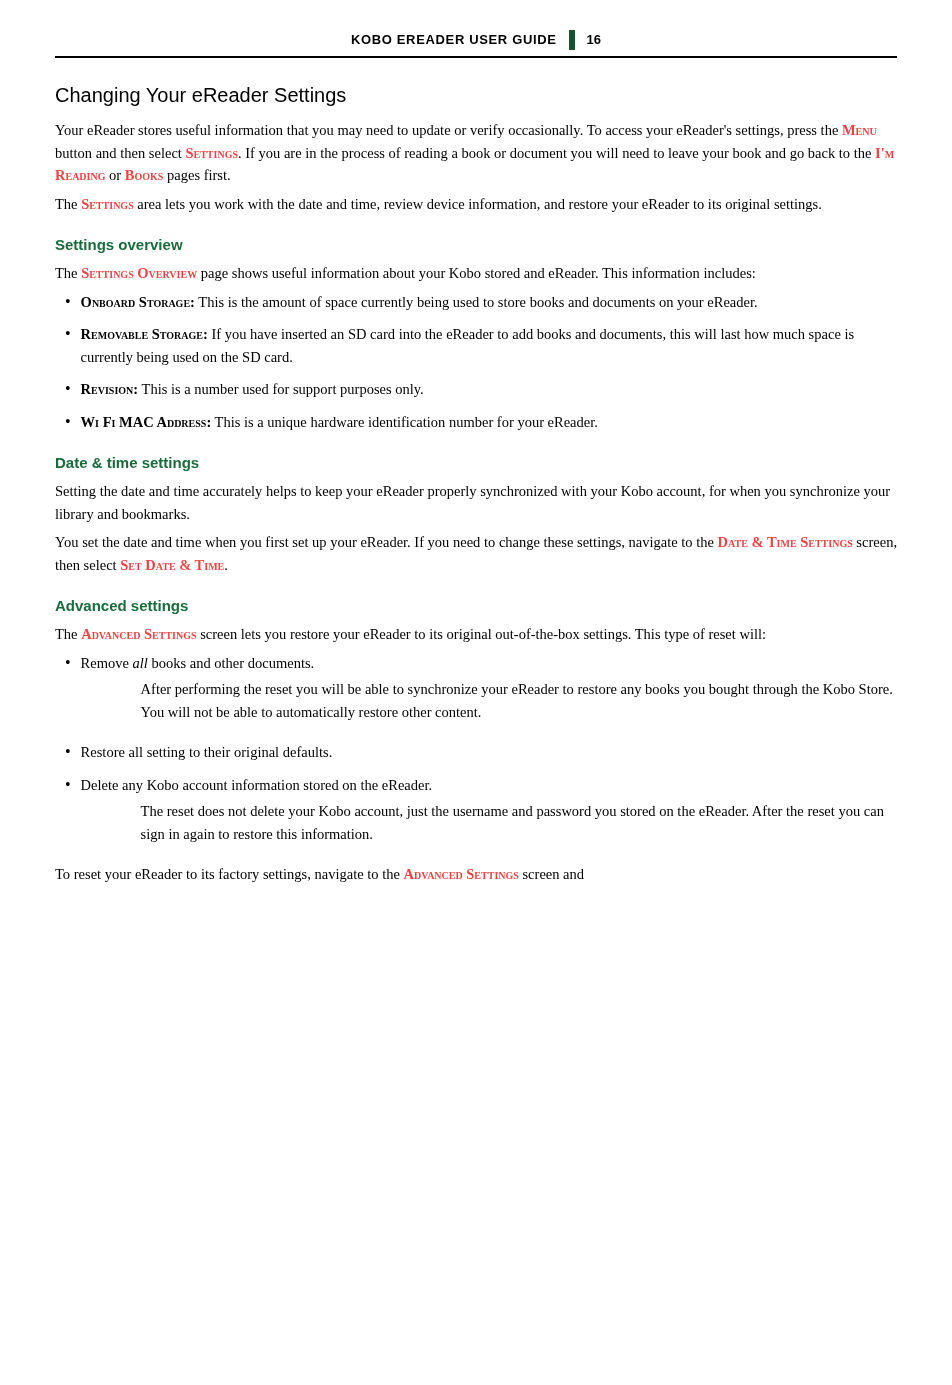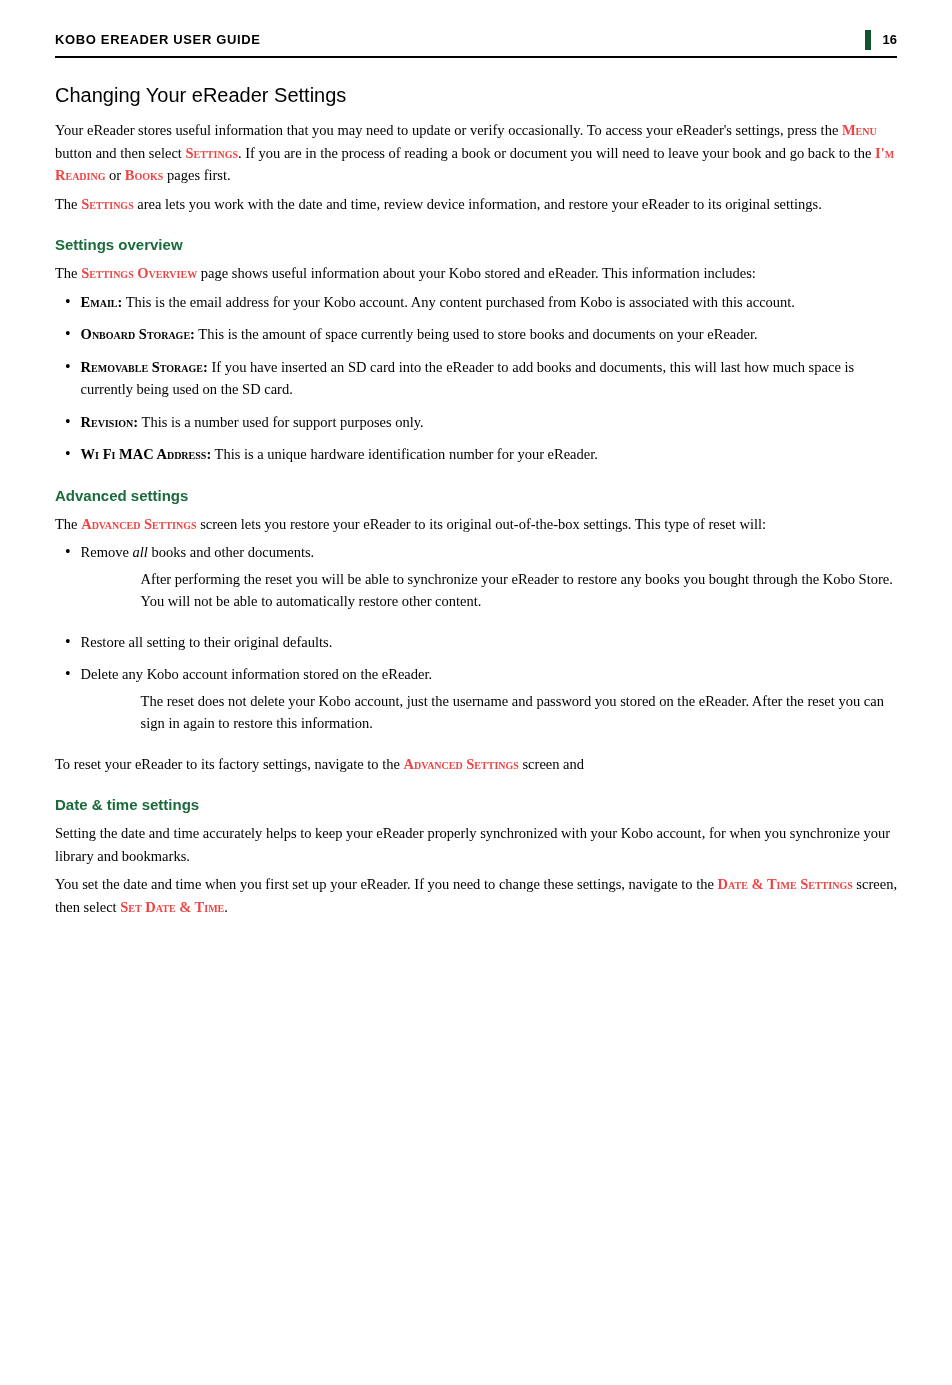--- a/index.html
+++ b/index.html
@@ -19,21 +19,21 @@
     }
 
     .page {
       padding: 30px 55px 40px 55px;
       position: relative;
     }
 
     
     .page-header {
       display: flex;
-      justify-content: space-between;
+      justify-content: center;
       align-items: center;
       border-bottom: 2px solid #000;
       padding-bottom: 6px;
       margin-bottom: 22px;
     }
 
     .page-header-title {
       font-family: Arial, sans-serif;
       font-size: 13px;
       font-weight: bold;
@@ -149,44 +149,47 @@
   </div>
 
   <div class="section-block">
     <h2 class="section-heading-sub">Settings overview</h2>
     <p>
       <span>The </span><span class="small-caps-green">Settings Overview</span><span> page shows useful information about your Kobo stored and eReader. This information includes:</span>
     </p>
     <ul class="content-list">
       <li>
         <div class="li-content">
-          <span class="small-caps">Email:</span><span> This is the email address for your Kobo account. Any content purchased from Kobo is associated with this account.</span>
-        </div>
-      </li>
-      <li>
-        <div class="li-content">
           <span class="small-caps">Onboard Storage:</span><span> This is the amount of space currently being used to store books and documents on your eReader.</span>
         </div>
       </li>
       <li>
         <div class="li-content">
           <span class="small-caps">Removable Storage:</span><span> If you have inserted an SD card into the eReader to add books and documents, this will last how much space is currently being used on the SD card.</span>
         </div>
       </li>
       <li>
         <div class="li-content">
           <span class="small-caps">Revision:</span><span> This is a number used for support purposes only.</span>
         </div>
       </li>
       <li>
         <div class="li-content">
           <span class="small-caps">Wi Fi MAC Address:</span><span> This is a unique hardware identification number for your eReader.</span>
         </div>
       </li>
     </ul>
+  </div>
+
+  <div class="section-block">
+    <h2 class="section-heading-sub">Date &amp; time settings</h2>
+    <p>Setting the date and time accurately helps to keep your eReader properly synchronized with your Kobo account, for when you synchronize your library and bookmarks.</p>
+    <p>
+      <span>You set the date and time when you first set up your eReader. If you need to change these settings, navigate to the </span><span class="small-caps-green">Date &amp; Time Settings</span><span> screen, then select </span><span class="small-caps-green">Set Date &amp; Time</span><span>.</span>
+    </p>
   </div>
 
   <div class="section-block">
     <h2 class="section-heading-sub">Advanced settings</h2>
     <p>
       <span>The </span><span class="small-caps-green">Advanced Settings</span><span> screen lets you restore your eReader to its original out-of-the-box settings. This type of reset will:</span>
     </p>
 
     <ul class="content-list">
 
@@ -209,21 +212,13 @@
           <p class="li-indent">The reset does not delete your Kobo account, just the username and password you stored on the eReader. After the reset you can sign in again to restore this information.</p>
         </div>
       </li>
     </ul>
 
     <p>
       <span>To reset your eReader to its factory settings, navigate to the </span><span class="small-caps-green">Advanced Settings</span><span> screen and</span>
     </p>
   </div>
 
-  <div class="section-block">
-    <h2 class="section-heading-sub">Date &amp; time settings</h2>
-    <p>Setting the date and time accurately helps to keep your eReader properly synchronized with your Kobo account, for when you synchronize your library and bookmarks.</p>
-    <p>
-      <span>You set the date and time when you first set up your eReader. If you need to change these settings, navigate to the </span><span class="small-caps-green">Date &amp; Time Settings</span><span> screen, then select </span><span class="small-caps-green">Set Date &amp; Time</span><span>.</span>
-    </p>
-  </div>
-
 </div>
 
 </body></html>

